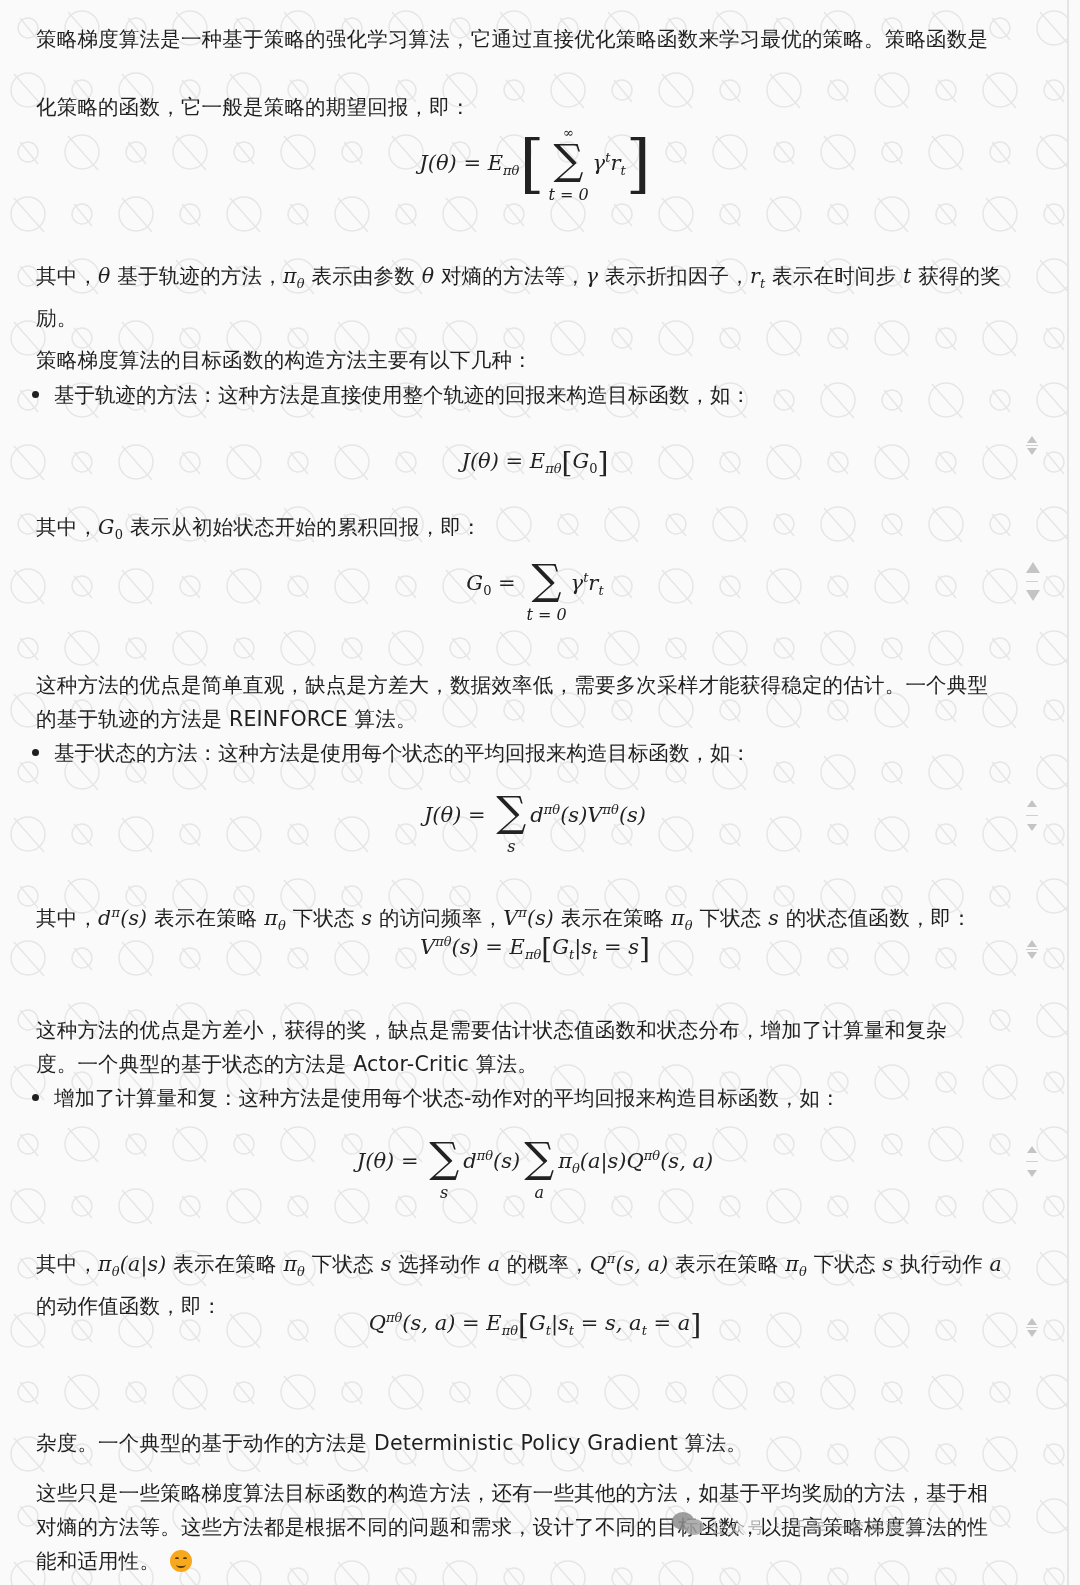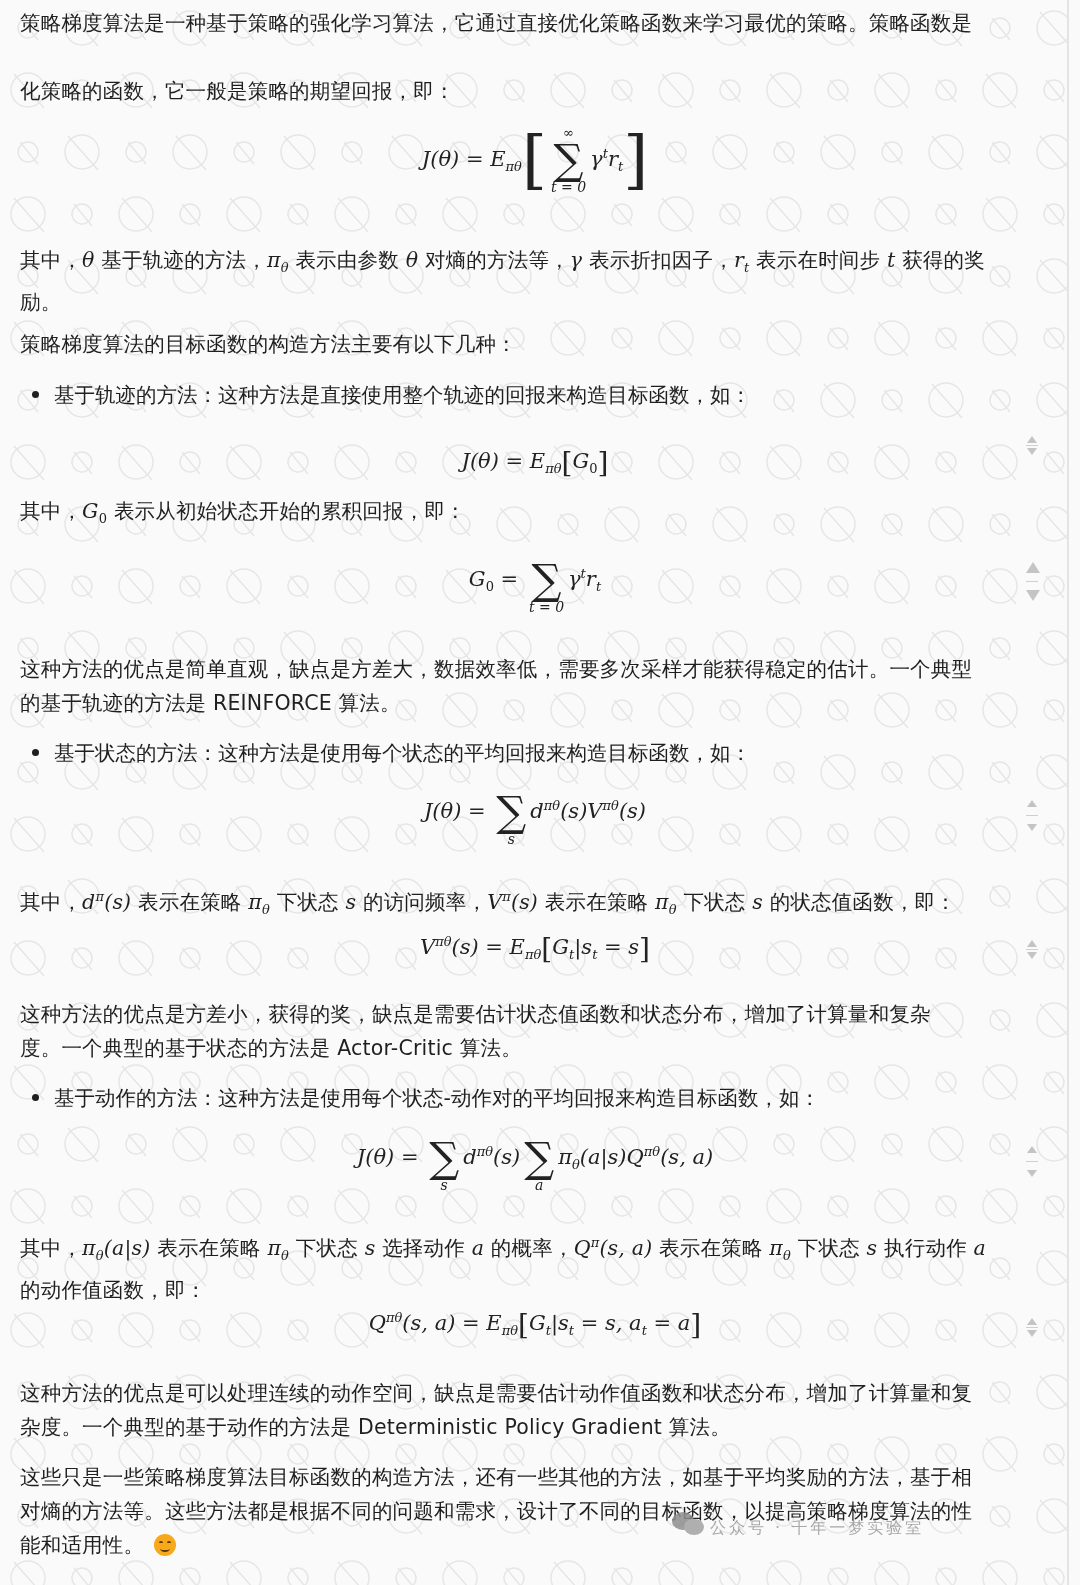--- a/index.html
+++ b/index.html
@@ -11,41 +11,41 @@
   }
   .watermark {
     position:absolute; left:0; top:0; width:1068px; height:1585px; z-index:0;
     pointer-events:none;
   }
   .edge {
     position:absolute; top:0; left:1067px; width:2px; height:1585px; background:#e4e4e4; z-index:1;
   }
   .content { position:absolute; left:20px; top:0; width:1030px; z-index:2; }
   .p {
-    font-size:20.5px; line-height:34px; margin:0; position:absolute; left:0; width:1030px;
+    font-size:20.5px; line-height:34px; margin:16px; position:absolute; left:0; width:1030px;
     letter-spacing:0.2px;
   }
   .li { position:absolute; left:0; width:1030px; font-size:20.5px; line-height:34px; }
   .bullet {
     position:absolute; left:12px; top:13px; width:7px; height:7px; border-radius:50%; background:#1f1f1f;
   }
   .li-text { position:absolute; left:34px; top:0; white-space:nowrap; }
   .m { font-family:"DejaVu Serif","Liberation Serif",serif; font-style:italic; }
   .mu { font-family:"DejaVu Serif","Liberation Serif",serif; font-style:normal; }
   .eq {
     position:absolute; left:0; width:1030px; text-align:center;
     font-family:"DejaVu Serif","Liberation Serif",serif; font-size:21px; color:#222;
   }
   .eq .inner { display:inline-block; position:relative; white-space:nowrap; }
   .sum {
     display:inline-block; position:relative; vertical-align:middle; text-align:center;
     margin:0 4px; font-style:normal;
   }
   .sum .sig { font-size:42px; line-height:40px; display:block; font-family:"DejaVu Serif","Liberation Serif",serif; }
-  .sum .lo { font-size:14px; line-height:14px; display:block; font-style:italic; }
+  .sum .lo { font-size:16px; line-height:14px; display:block; font-style:italic;margin-top:8px; }
   .sum .hi { font-size:13px; line-height:14px; display:block; }
   sub, sup { font-size:13px; }
   .bigbr { font-size:64px; font-weight:100; vertical-align:middle; line-height:64px; font-style:normal; color:#222; }
   .medbr { font-size:28px; vertical-align:middle; font-style:normal; }
   .scroller {
     position:absolute; left:1026px; width:12px; z-index:3;
   }
   .scroller .up { width:0; height:0; border-left:5px solid transparent; border-right:5px solid transparent; border-bottom:7px solid #c4c4c4; margin:0 auto; }
   .scroller .bar { width:12px; height:1px; background:#cfcfcf; margin:2px auto; }
   .scroller .down { width:0; height:0; border-left:5px solid transparent; border-right:5px solid transparent; border-top:7px solid #c4c4c4; margin:0 auto; }
@@ -145,38 +145,38 @@
     <span class="inner"><span class="m">V</span><sup class="m">πθ</sup><span class="m">(s) = E</span><sub class="m">πθ</sub><span class="medbr">[</span><span class="m">G</span><sub class="m">t</sub><span class="m">|s</span><sub class="m">t</sub><span class="m"> = s</span><span class="medbr">]</span></span>
   </div>
 
   <p class="p" style="top:997px">
     <span>这种方法的优点是方差小，获得的奖，缺点是需要估计状态值函数和状态分布，增加了计算量和复杂</span><br>
     <span>度。一个典型的基于状态的方法是 Actor-Critic 算法。</span>
   </p>
 
   <div class="li" style="top:1081px">
     <span class="bullet"></span>
-    <span class="li-text">基于动作的方法：这种方法是使用每个状态-动作对的平均回报来构造目标函数，如：</span>
+    <span class="li-text">增加了计算量和复：这种方法是使用每个状态-动作对的平均回报来构造目标函数，如：</span>
   </div>
 
   <div class="eq" style="top:1124px">
     <span class="inner"><span class="m">J(θ) = </span><span class="sum"><span class="hi">&nbsp;</span><span class="sig">∑</span><span class="lo">s</span></span><span class="m">d</span><sup class="m">πθ</sup><span class="m">(s)</span><span class="sum"><span class="hi">&nbsp;</span><span class="sig">∑</span><span class="lo">a</span></span><span class="m">π</span><sub class="m">θ</sub><span class="m">(a|s)</span><span class="m">Q</span><sup class="m">πθ</sup><span class="m">(s, a)</span></span>
   </div>
 
   <p class="p" style="top:1226px">
     <span>其中，</span><span class="m">π</span><sub class="m">θ</sub><span class="m">(a|s)</span><span> 表示在策略 </span><span class="m">π</span><sub class="m">θ</sub><span> 下状态 </span><span class="m">s</span><span> 选择动作 </span><span class="m">a</span><span> 的概率，</span><span class="m">Q</span><sup class="m">π</sup><span class="m">(s, a)</span><span> 表示在策略 </span><span class="m">π</span><sub class="m">θ</sub><span> 下状态 </span><span class="m">s</span><span> 执行动作 </span><span class="m">a</span><br>
     <span>的动作值函数，即：</span>
   </p>
 
   <div class="eq" style="top:1308px">
     <span class="inner"><span class="m">Q</span><sup class="m">πθ</sup><span class="m">(s, a) = E</span><sub class="m">πθ</sub><span class="medbr">[</span><span class="m">G</span><sub class="m">t</sub><span class="m">|s</span><sub class="m">t</sub><span class="m"> = s, a</span><sub class="m">t</sub><span class="m"> = a</span><span class="medbr">]</span></span>
   </div>
 
   <p class="p" style="top:1376px">
-    <span>这种方法的优点是可以处理连续的动作空间，缺点是需要估计动作值函数和状态分布，增加了计算量和复</span><br>
+    <br>
     <span>杂度。一个典型的基于动作的方法是 Deterministic Policy Gradient 算法。</span>
   </p>
 
   <p class="p" style="top:1460px">
     <span>这些只是一些策略梯度算法目标函数的构造方法，还有一些其他的方法，如基于平均奖励的方法，基于相</span><br>
     <span>对熵的方法等。这些方法都是根据不同的问题和需求，设计了不同的目标函数，以提高策略梯度算法的性</span><br>
     <span>能和适用性。</span><span class="emoji"><span class="eye2"></span></span>
   </p>
 </div>
 

